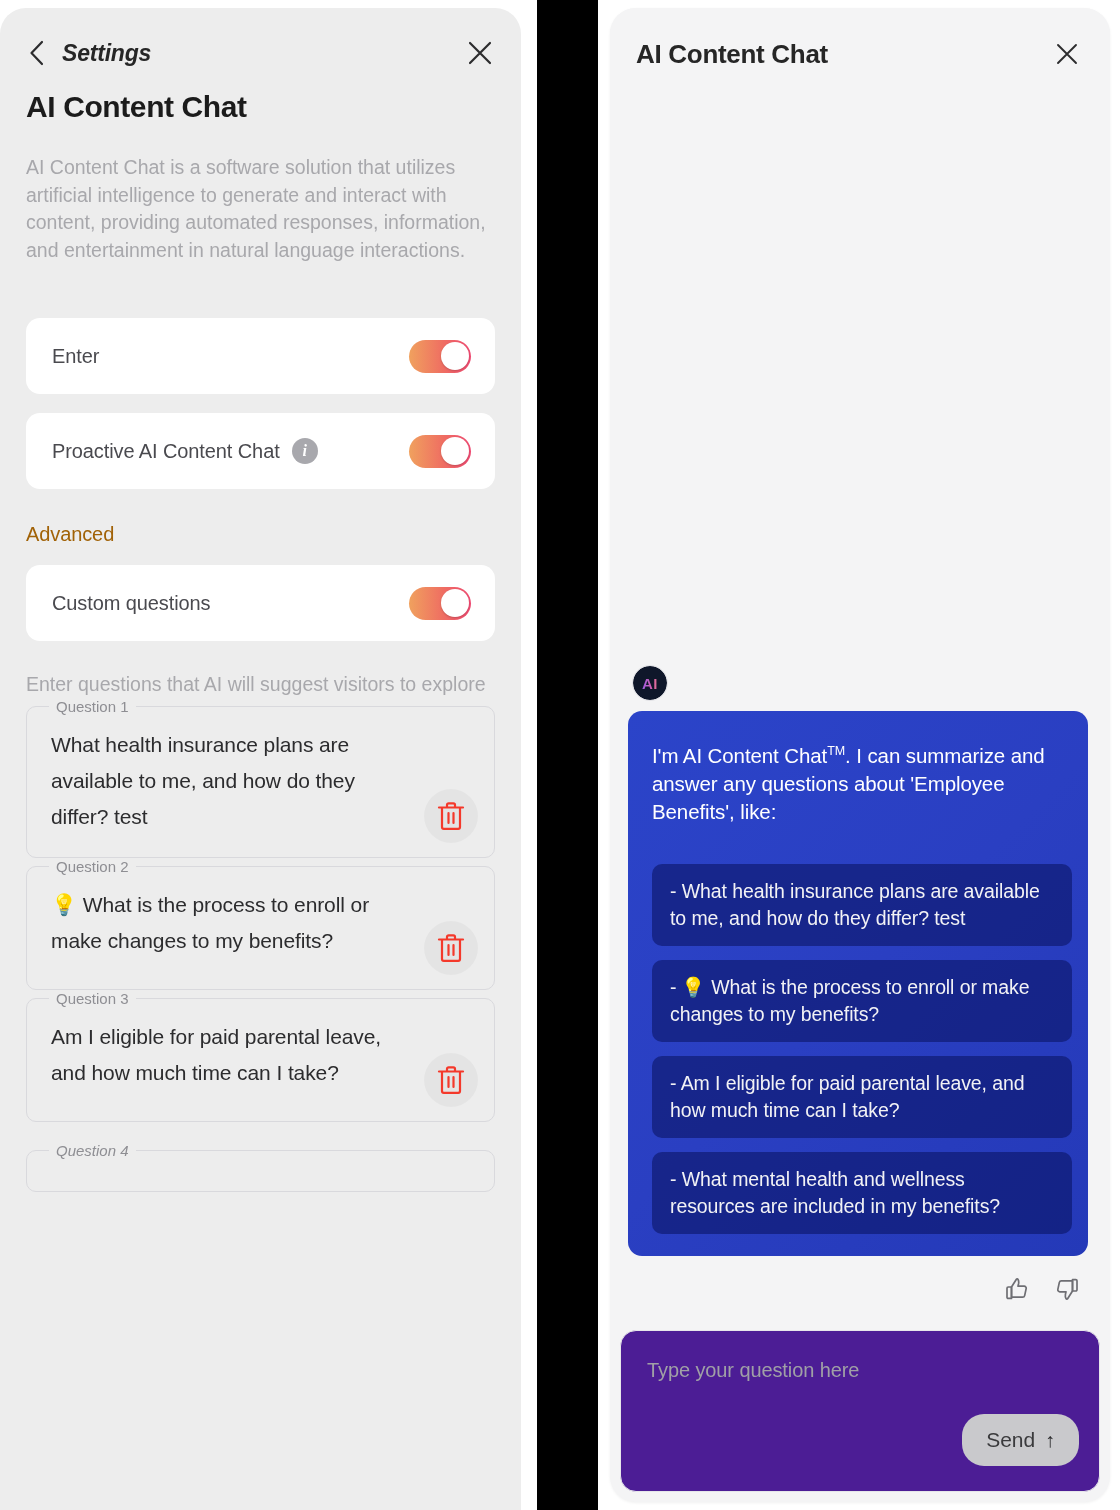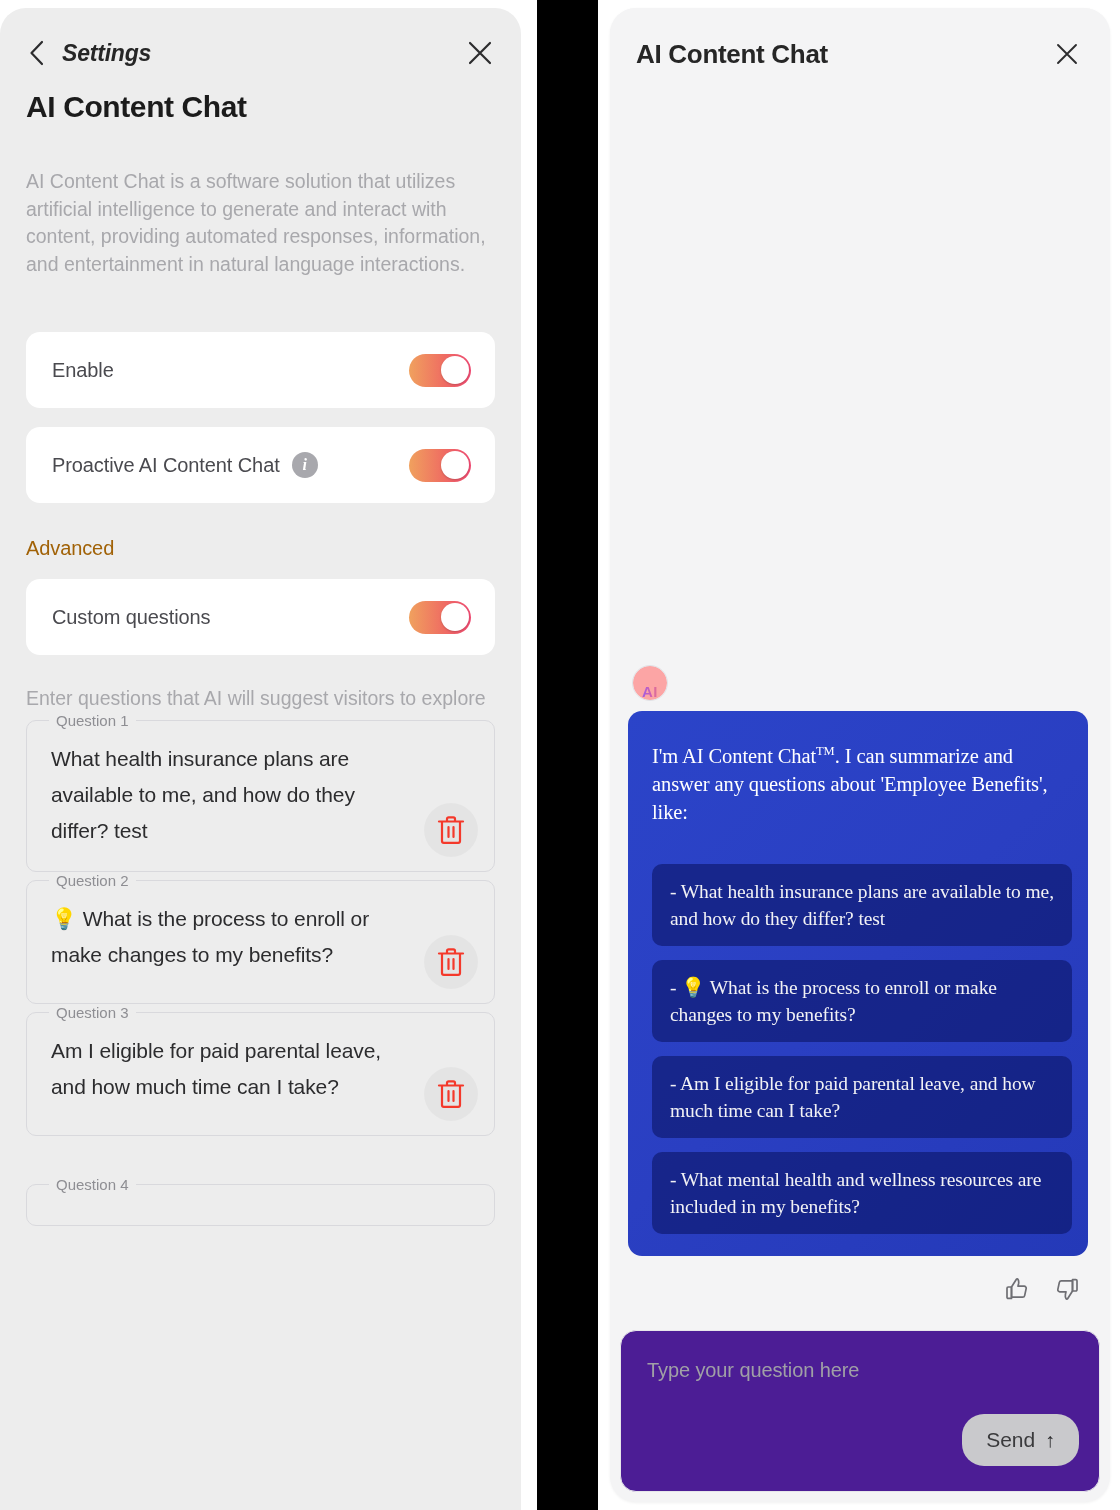--- a/index.html
+++ b/index.html
@@ -75,21 +75,21 @@
 
   .page-title {
     font-size: 30px;
     font-weight: 700;
     color: #1b1b1b;
     margin-top: 26px;
     letter-spacing: -0.4px;
   }
 
   .page-desc {
-    margin-top: 44px;
+    margin-top: 30px;
     font-size: 19.5px;
     line-height: 27.5px;
     color: #a8a8ac;
     max-width: 470px;
   }
 
   
   .setting-card {
     margin-top: 19px;
     background: #ffffff;
@@ -177,21 +177,21 @@
     position: absolute;
     right: 16px;
     bottom: 14px;
     width: 54px; height: 54px;
     border-radius: 50%;
     background: rgba(0,0,0,.035);
     display: flex; align-items: center; justify-content: center;
     cursor: pointer;
   }
   .question-box.q1 .trash-btn { bottom: 14px; }
-  .question-box.q4 { margin-top: 40px; }
+  .question-box.q4 { margin-top: 20px; font-style: italic; }
   .question-box.q4 .question-text { min-height: 10px; padding-top: 4px; }
 
   
   .chat-panel {
     position: absolute;
     left: 610px;
     top: 8px;
     width: 500px;
     height: 1494px;
     background: #f4f4f5;
@@ -230,22 +230,22 @@
     display: flex;
     flex-direction: column;
     justify-content: flex-end;
     overflow: hidden;
   }
 
   .ai-avatar {
     width: 36px; height: 36px;
     border-radius: 50%;
     border: 1px solid #e2e2e6;
-    background: #fca5a5;
-    display: flex; align-items: flex-end; justify-content: center;
+    background: #0f172a;
+    display: flex; align-items: center; justify-content: center;
     font-size: 15px;
     font-weight: 700;
     letter-spacing: .5px;
     background-clip: padding-box;
     margin-left: 4px;
     margin-bottom: 10px;
   }
   .ai-avatar span {
     background: linear-gradient(90deg, #9b5de5 0%, #d25fb0 60%, #e2728f 100%);
     -webkit-background-clip: text;
@@ -253,21 +253,20 @@
     color: transparent;
     -webkit-text-fill-color: transparent;
   }
 
   .ai-bubble {
     background: linear-gradient(135deg, #2b44c9 0%, #2a3fc2 50%, #2439b8 100%);
     border-radius: 14px;
     padding: 26px 16px 22px 24px;
     color: #ffffff;
     margin-bottom: 0;
-    font-family: Liberation Serif, serif;
   }
   .ai-bubble-intro {
     font-size: 20.5px;
     line-height: 28px;
     letter-spacing: -0.1px;
   }
   .ai-bubble-intro sup { font-size: 12.5px; vertical-align: super; }
 
   .suggestion-list { margin-top: 38px; }
   .suggestion-chip {
@@ -351,21 +350,21 @@
         </svg>
       </div>
     </div>
 
     <div class="settings-body">
 
       <div class="page-title">AI Content Chat</div>
       <div class="page-desc">AI Content Chat is a software solution that utilizes artificial intelligence to generate and interact with content, providing automated responses, information, and entertainment in natural language interactions.</div>
 
       <div class="setting-card first">
-        <div class="setting-label">Enable</div>
+        <div class="setting-label">Enter</div>
         <div class="toggle">
             <div class="knob"></div>
           </div>
       </div>
 
       <div class="setting-card">
         <div class="setting-label">Proactive AI Content Chat</div>
         <div class="info-badge">i</div>
         <div class="toggle">
             <div class="knob"></div>

